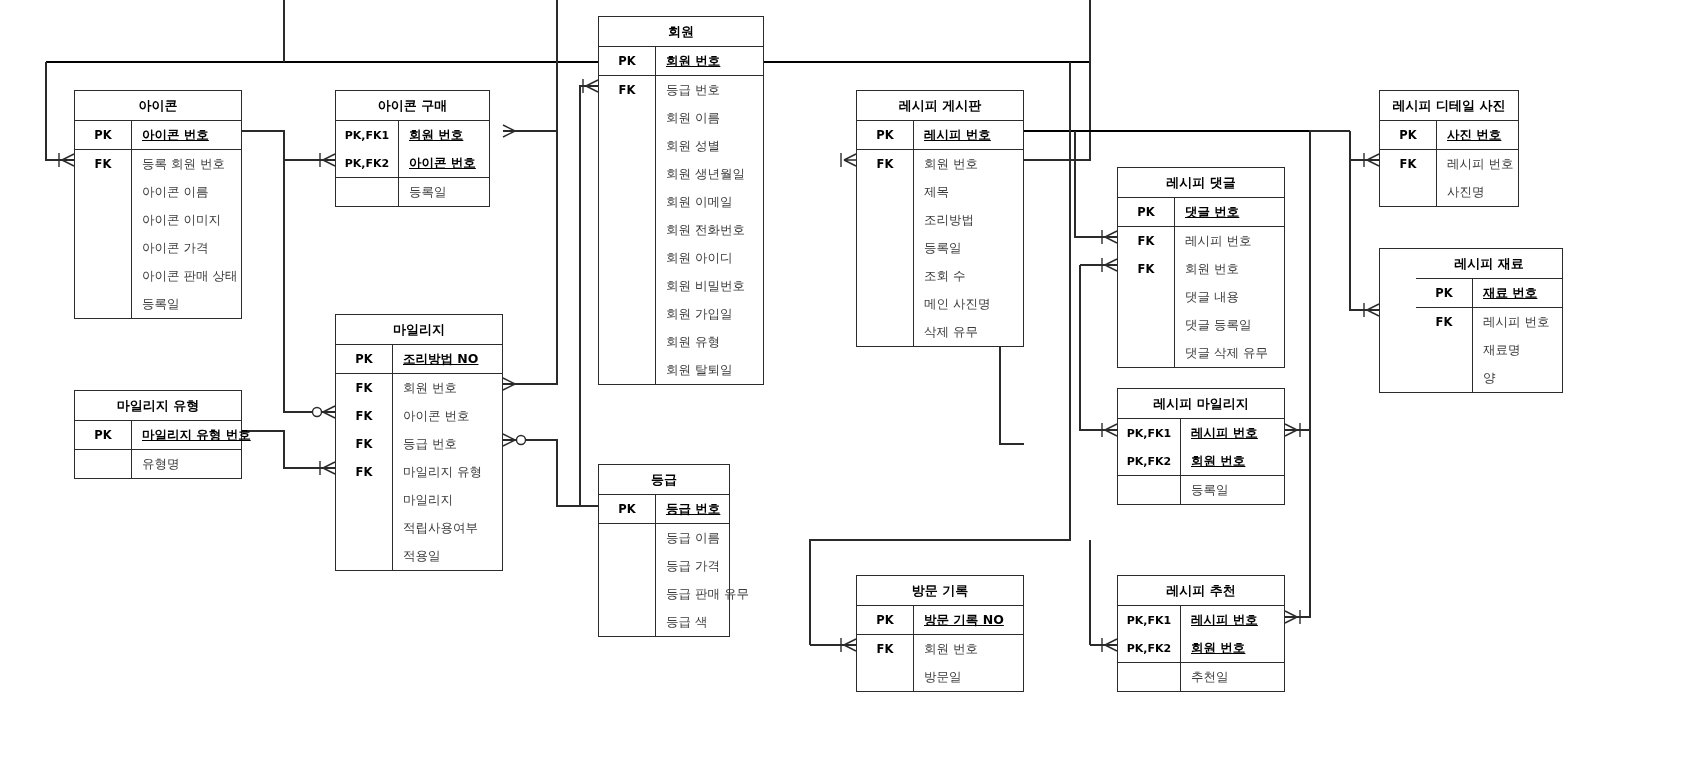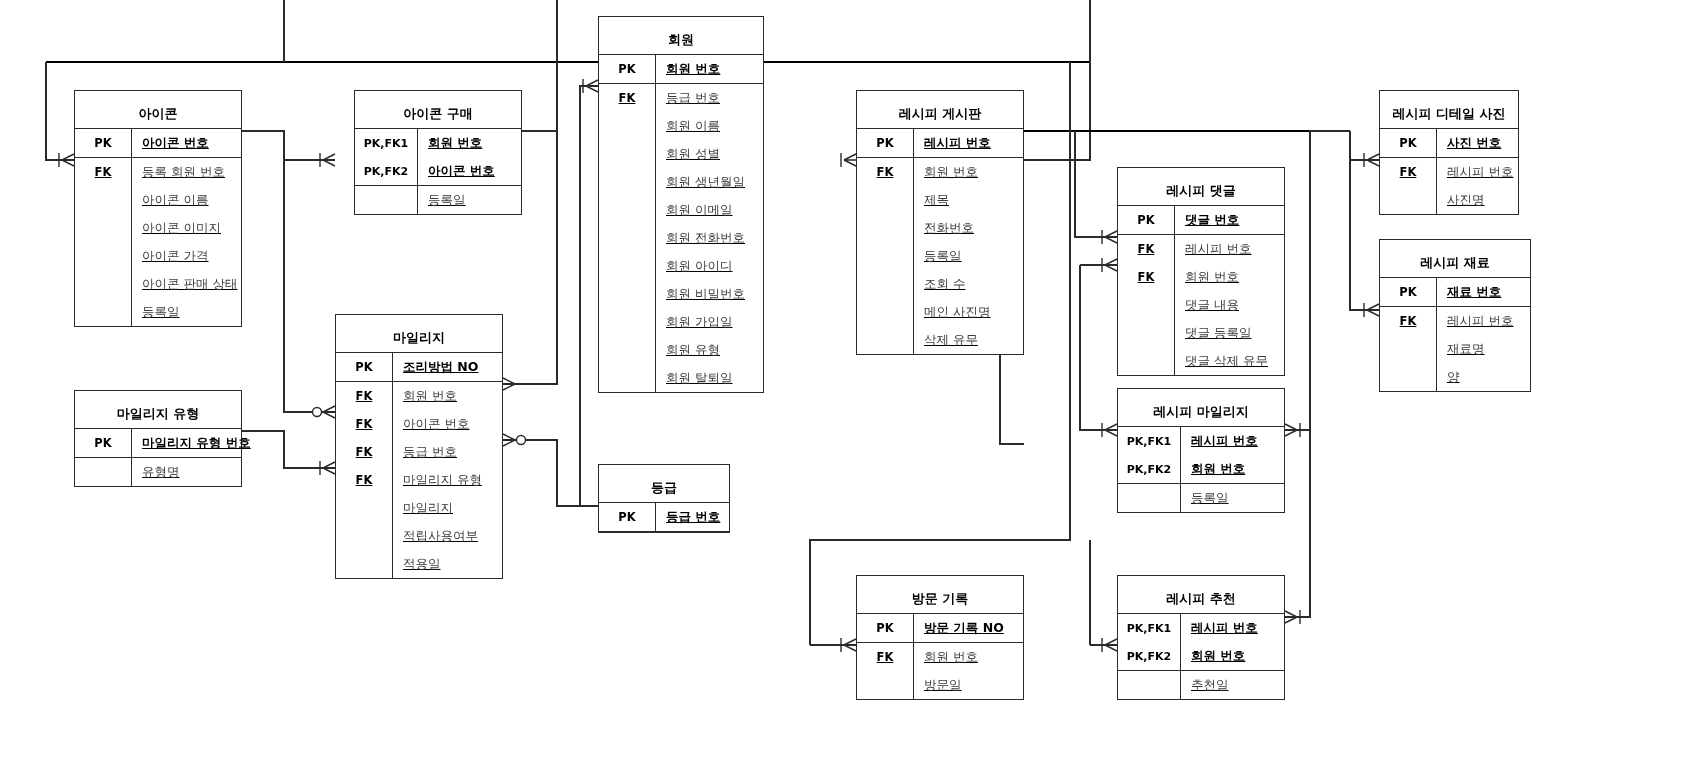--- a/index.html
+++ b/index.html
@@ -35,27 +35,26 @@
   .ent-title {
     height: 30px;
     line-height: 30px;
     text-align: center;
     font-size: 13px;
     font-weight: bold;
     color: #000000;
     border-bottom: 1px solid #2b2b2b;
     box-sizing: border-box;
     white-space: nowrap;
-    margin-top: 8px;
   }
   .pk-block {
     border-bottom: 1.5px solid #2b2b2b;
     box-sizing: border-box;
   }
-  .attr-block { box-sizing: border-box; text-decoration: underline; }
+  .attr-block { box-sizing: border-box; }
   .attr {
     display: flex;
     align-items: center;
     height: 28px;
     box-sizing: border-box;
     white-space: nowrap;
   }
   .attr .key {
     width: 56px;
     flex: 0 0 56px;
@@ -227,21 +226,21 @@
           <div class="attr">
             <div class="key" style="flex: 0 0 56px; width: 56px;"></div>
             <div class="nm">아이콘 판매 상태</div>
           </div>
           <div class="attr">
             <div class="key" style="flex: 0 0 56px; width: 56px;"></div>
             <div class="nm">등록일</div>
           </div>
         </div>
       </div>
-      <div class="entity" style="left: 354px; top: 90px; width: 168px;">
+      <div class="entity" style="left: 335px; top: 90px; width: 155px;">
         <div class="ent-title">아이콘 구매</div>
         <div class="pk-block">
           <div class="attr pk">
             <div class="key wide" style="flex: 0 0 62px; width: 62px;">PK,FK1</div>
             <div class="nm">회원 번호</div>
           </div>
           <div class="attr pk">
             <div class="key wide" style="flex: 0 0 62px; width: 62px;">PK,FK2</div>
             <div class="nm">아이콘 번호</div>
           </div>
@@ -363,41 +362,59 @@
         </div>
       </div>
       <div class="entity" style="left: 598px; top: 464px; width: 132px;">
         <div class="ent-title">등급</div>
         <div class="pk-block">
           <div class="attr pk">
             <div class="key" style="flex: 0 0 56px; width: 56px;">PK</div>
             <div class="nm">등급 번호</div>
           </div>
         </div>
+        <div class="attr-block">
+          <div class="attr">
+            <div class="key" style="flex: 0 0 56px; width: 56px;"></div>
+            <div class="nm">등급 이름</div>
+          </div>
+          <div class="attr">
+            <div class="key" style="flex: 0 0 56px; width: 56px;"></div>
+            <div class="nm">등급 가격</div>
+          </div>
+          <div class="attr">
+            <div class="key" style="flex: 0 0 56px; width: 56px;"></div>
+            <div class="nm">등급 판매 유무</div>
+          </div>
+          <div class="attr">
+            <div class="key" style="flex: 0 0 56px; width: 56px;"></div>
+            <div class="nm">등급 색</div>
+          </div>
+        </div>
       </div>
       <div class="entity" style="left: 856px; top: 90px; width: 168px;">
         <div class="ent-title">레시피 게시판</div>
         <div class="pk-block">
           <div class="attr pk">
             <div class="key" style="flex: 0 0 56px; width: 56px;">PK</div>
             <div class="nm">레시피 번호</div>
           </div>
         </div>
         <div class="attr-block">
           <div class="attr">
             <div class="key" style="flex: 0 0 56px; width: 56px;">FK</div>
             <div class="nm">회원 번호</div>
           </div>
           <div class="attr">
             <div class="key" style="flex: 0 0 56px; width: 56px;"></div>
             <div class="nm">제목</div>
           </div>
           <div class="attr">
             <div class="key" style="flex: 0 0 56px; width: 56px;"></div>
-            <div class="nm">전화번호</div>
+            <div class="nm">조리방법</div>
           </div>
           <div class="attr">
             <div class="key" style="flex: 0 0 56px; width: 56px;"></div>
             <div class="nm">등록일</div>
           </div>
           <div class="attr">
             <div class="key" style="flex: 0 0 56px; width: 56px;"></div>
             <div class="nm">조회 수</div>
           </div>
           <div class="attr">
@@ -453,21 +470,21 @@
           <div class="attr">
             <div class="key" style="flex: 0 0 56px; width: 56px;">FK</div>
             <div class="nm">레시피 번호</div>
           </div>
           <div class="attr">
             <div class="key" style="flex: 0 0 56px; width: 56px;"></div>
             <div class="nm">사진명</div>
           </div>
         </div>
       </div>
-      <div class="entity" style="left: 1379px; top: 239px; width: 152px;">
+      <div class="entity" style="left: 1379px; top: 248px; width: 184px; padding-left: 36px;">
         <div class="ent-title">레시피 재료</div>
         <div class="pk-block">
           <div class="attr pk">
             <div class="key" style="flex: 0 0 56px; width: 56px;">PK</div>
             <div class="nm">재료 번호</div>
           </div>
         </div>
         <div class="attr-block">
           <div class="attr">
             <div class="key" style="flex: 0 0 56px; width: 56px;">FK</div>

